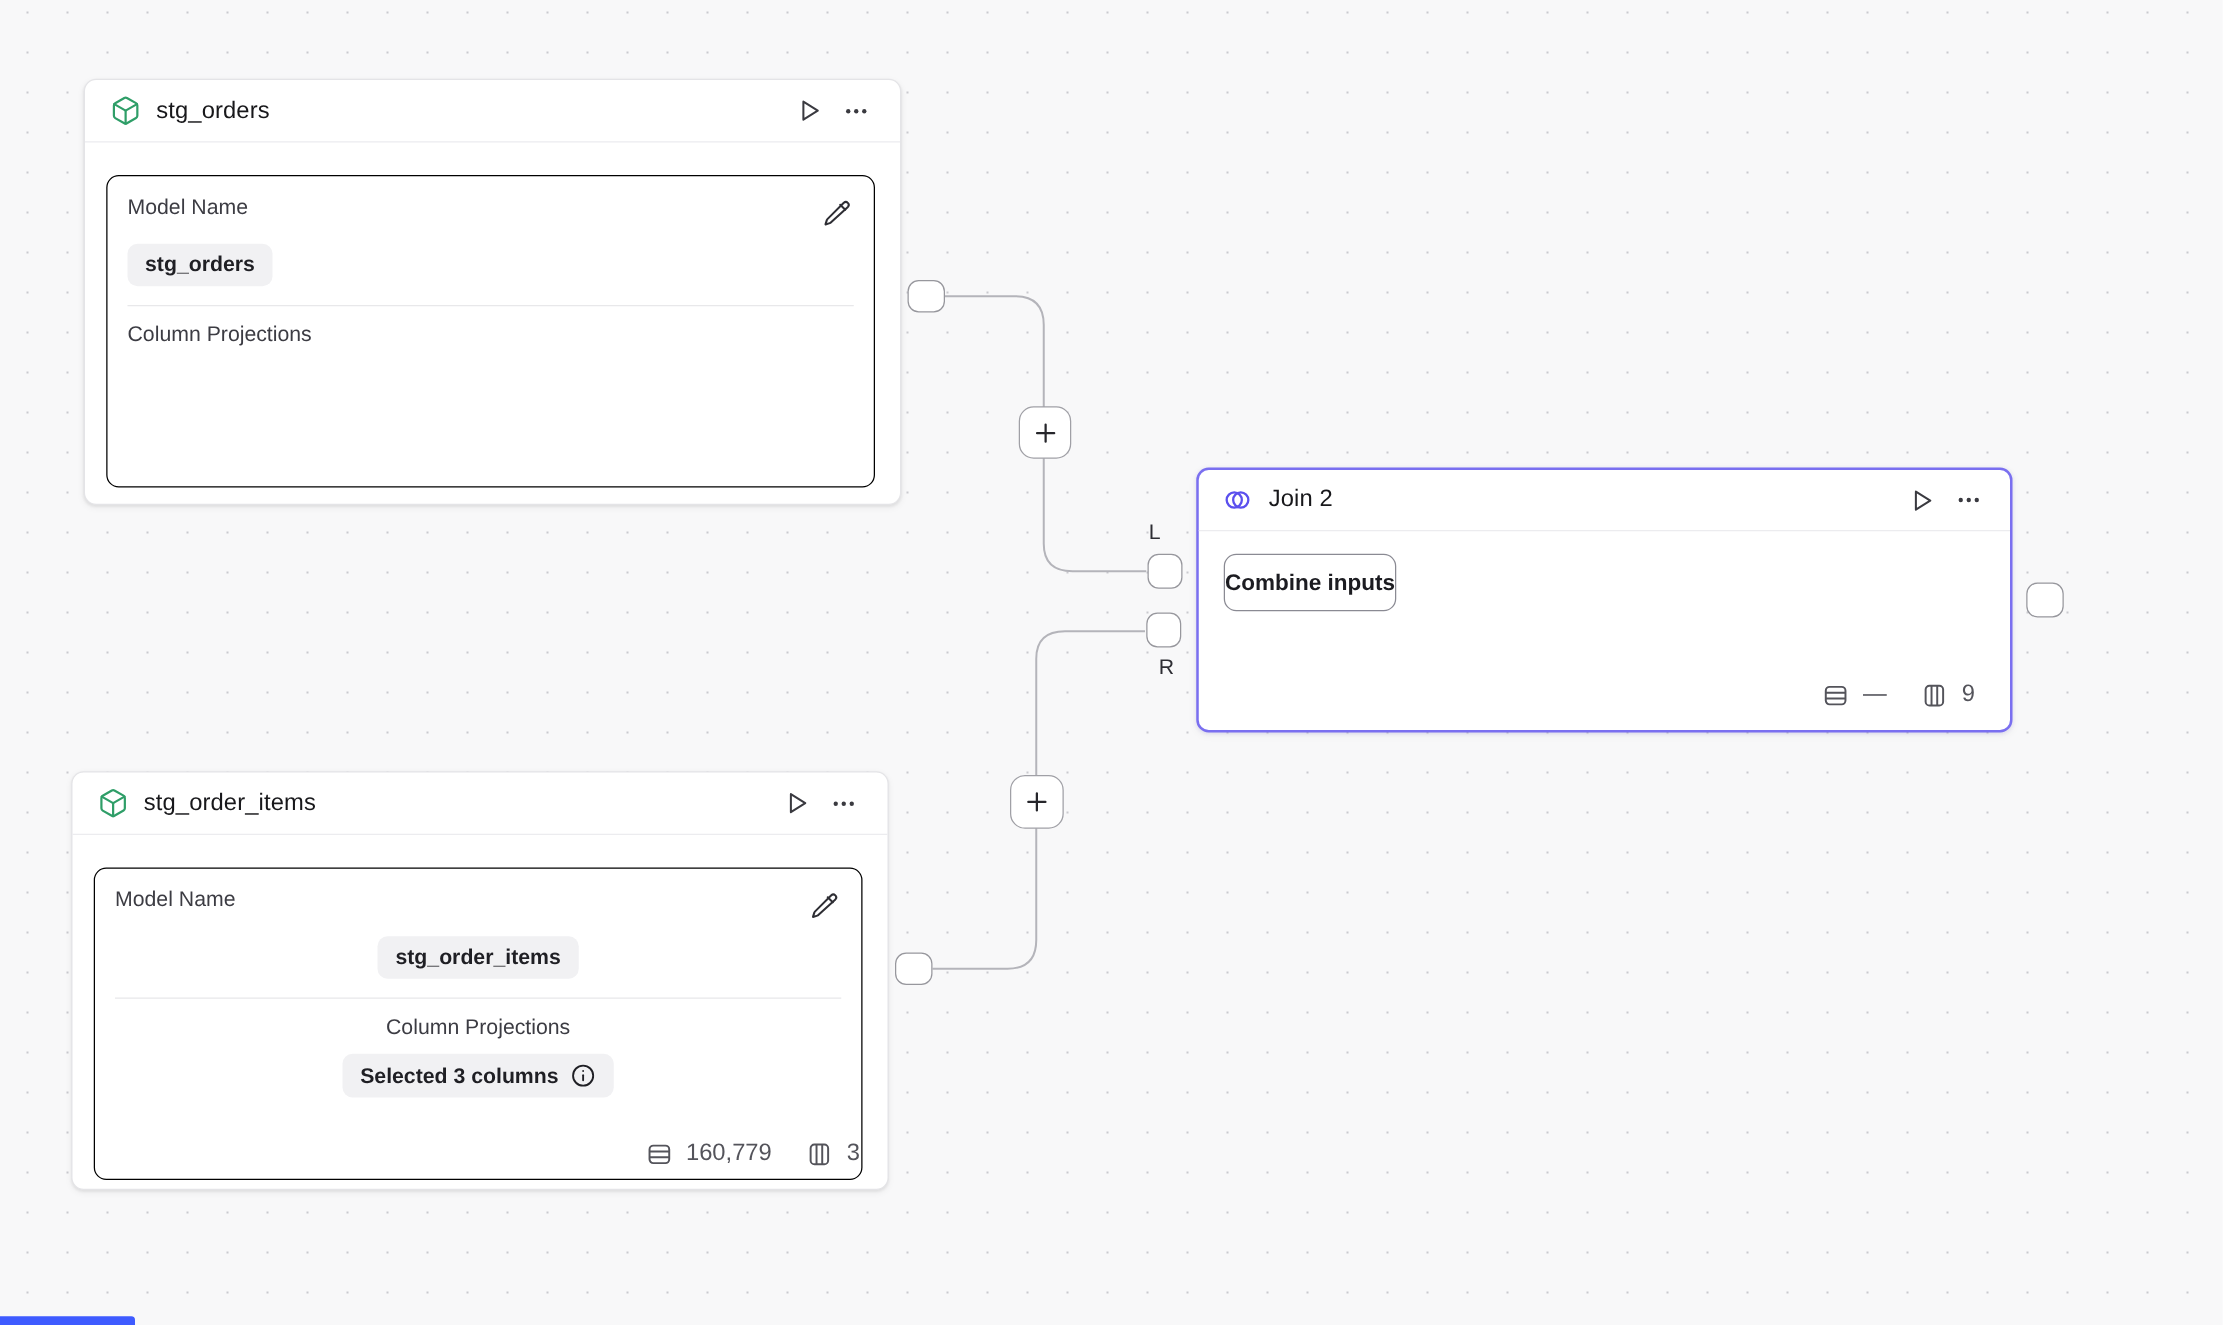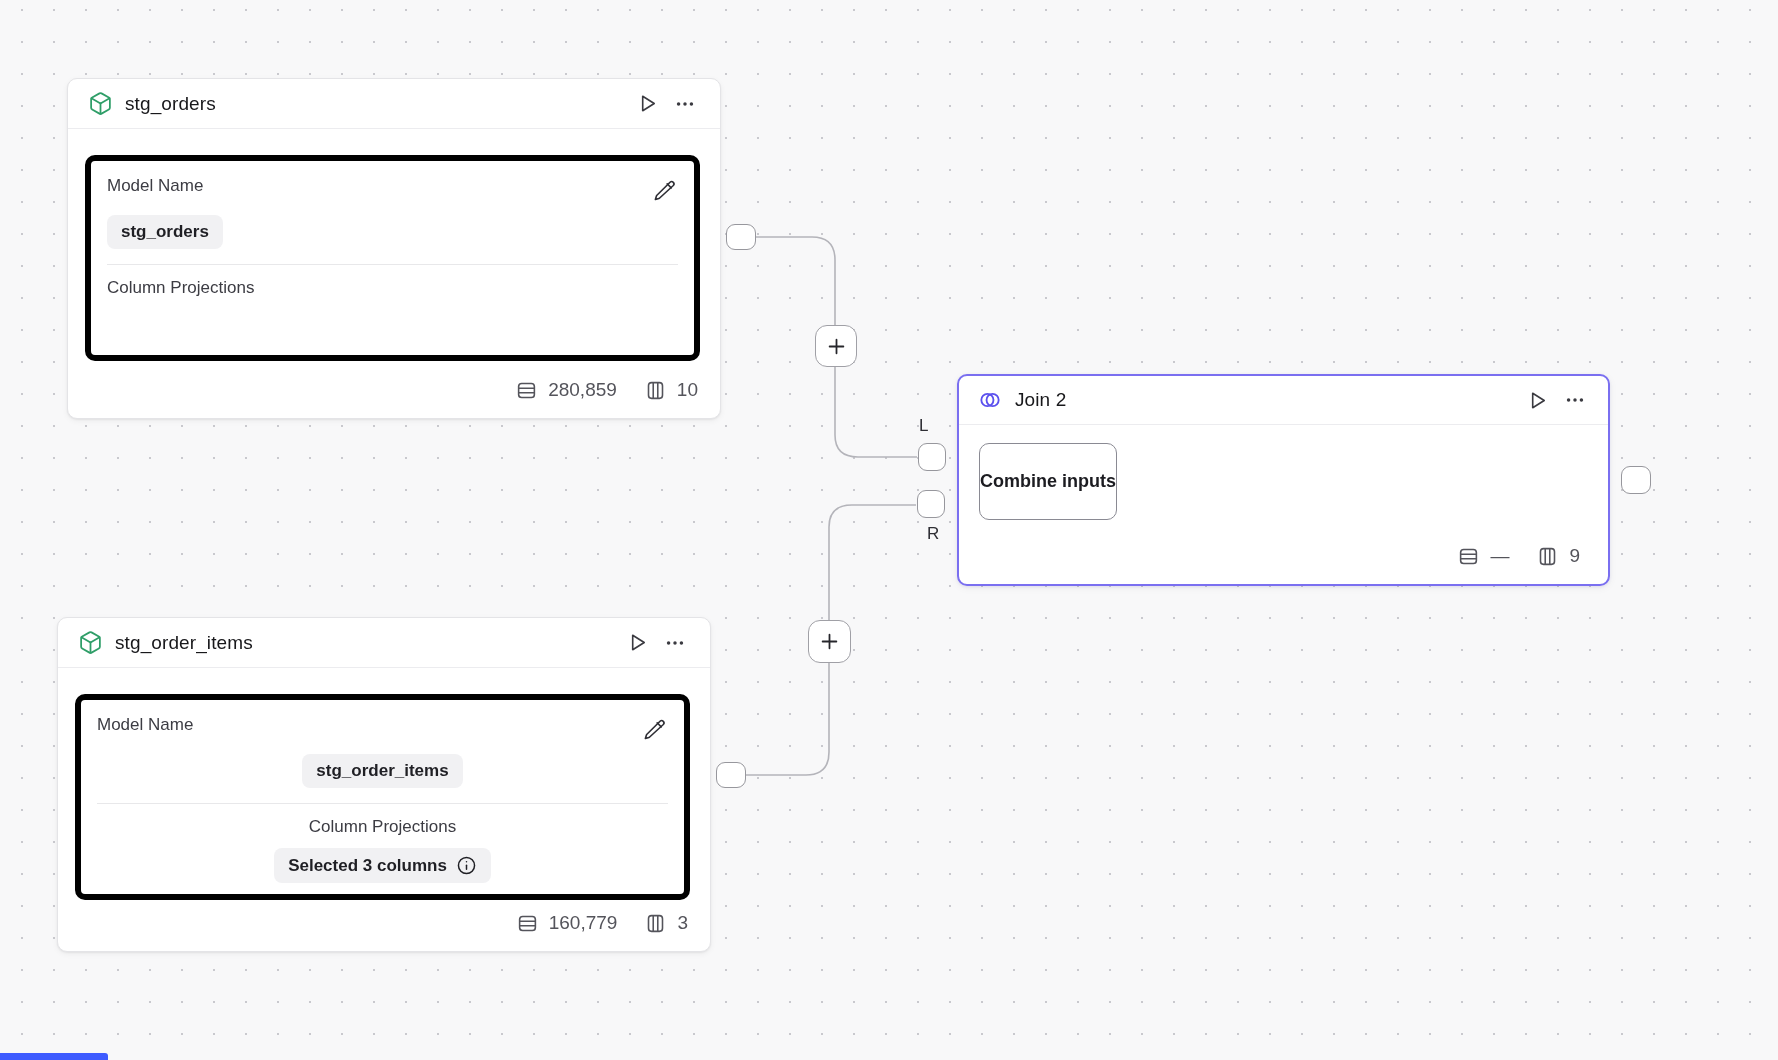--- a/index.html
+++ b/index.html
@@ -26,53 +26,53 @@
   .node-header {
     height: 50px; display: flex; align-items: center;
     padding: 0 18px 0 20px; border-bottom: 1px solid #ececef;
   }
   .node-title { font-size: 19px; font-weight: 500; color: #18181b; margin-left: 12px; letter-spacing: .1px; }
   .header-spacer { flex: 1; }
   .icon-btn { display: flex; align-items: center; justify-content: center; width: 34px; height: 34px; border-radius: 7px; cursor: pointer; background: transparent; border: none; }
   .icon-btn + .icon-btn { margin-left: 4px; }
 
   .inner-card {
-    margin: 26px 20px 0 17px; height: 206px;
-    border: 6px solid #000000; border-radius: 10px;
+    margin: 26px 20px 0 17px; height: 250px;
+    border: 1px solid #000000; border-radius: 10px;
     padding: 15px 16px;
   }
   .field-row { display: flex; align-items: flex-start; }
   .field-label { font-size: 17px; font-weight: 500; color: #3c3c43; }
   .badge {
     display: inline-flex; align-items: center; gap: 9px;
     margin-top: 11px; padding: 7px 14px;
     background: #f1f1f3; border-radius: 8px;
     font-size: 17px; font-weight: 600; color: #1f1f24;
   }
   .card-divider { border: none; border-top: 1px solid #e8e8ea; margin: 15px 0 13px 0; }
 
   .node-footer {
     position: absolute; left: 0; right: 0; bottom: 0; height: 56px;
     display: flex; align-items: center; justify-content: flex-end;
     padding-right: 22px; gap: 28px; color: #54545b;
   }
   .stat { display: inline-flex; align-items: center; gap: 11px; font-size: 19px; font-weight: 500; color: #54545b; }
 
   
-  #node-stg-orders      { left: 67px;  top: 78px;  width: 654px; height: 341px; }
+  #node-stg-orders      { left: 67px;  top: 63px;  width: 654px; height: 341px; }
   #node-stg-order-items { left: 57px;  top: 617px; width: 654px; height: 335px; text-align: center; }
   #node-join {
     left: 957px; top: 374px; width: 653px; height: 212px;
     border: 2px solid #7a6ff0;
     box-shadow: 0 1px 3px rgba(67,56,202,.10), 0 2px 8px rgba(18,18,23,.05);
   }
   #node-join .node-header { padding: 0 16px 0 18px; height: 49px; justify-content: flex-end; }
   .combine-btn {
     display: flex; align-items: center; justify-content: center;
-    margin: 18px 20px 0 20px; height: 77px;
+    margin: 18px 20px 0 20px; height: 46px;
     border: 1px solid #8a8a93; border-radius: 10px; background: #fff;
     font-size: 18px; font-weight: 600; color: #1c1c21; cursor: pointer;
     font-family: "Liberation Sans", sans-serif;
   }
   #node-join .node-footer { padding-right: 28px; }
 
   
   .port {
     position: absolute; z-index: 3; background: #fff;
     border: 1.8px solid #97979d; border-radius: 9px;
@@ -137,40 +137,20 @@
           </svg>
         </button>
       </div>
       <span class="badge">
         <span>stg_orders</span>
       </span>
       <hr class="card-divider">
       <div class="field-label">Column Projections</div>
     </div>
 
-    <div class="node-footer">
-      <span class="stat">
-        <span style="display:flex;">
-          <svg width="21" height="21" viewBox="0 0 24 24" fill="none" stroke="#54545b" stroke-width="1.8">
-              <rect x="3" y="4" width="18" height="16" rx="3.5"></rect>
-              <path d="M3 9.4h18M3 14.6h18"></path>
-            </svg>
-        </span>
-        <span>280,859</span>
-      </span>
-      <span class="stat">
-        <span style="display:flex;">
-          <svg width="21" height="21" viewBox="0 0 24 24" fill="none" stroke="#54545b" stroke-width="1.8">
-              <rect x="4" y="3" width="16" height="18" rx="3.5"></rect>
-              <path d="M9.4 3v18M14.6 3v18"></path>
-            </svg>
-        </span>
-        <span>10</span>
-      </span>
-    </div>
   </div>
 
   <div class="node" id="node-stg-order-items">
     <div class="node-header">
       <span>
         <svg width="25" height="25" viewBox="0 0 24 24" fill="none" stroke="#2f9e68" stroke-width="1.7" stroke-linecap="round" stroke-linejoin="round">
           <path d="M21 8a2 2 0 0 0-1-1.73l-7-4a2 2 0 0 0-2 0l-7 4A2 2 0 0 0 3 8v8a2 2 0 0 0 1 1.73l7 4a2 2 0 0 0 2 0l7-4A2 2 0 0 0 21 16Z"></path>
           <path d="m3.3 7 8.7 5 8.7-5"></path>
             <path d="M12 22V12"></path>
         </svg>

